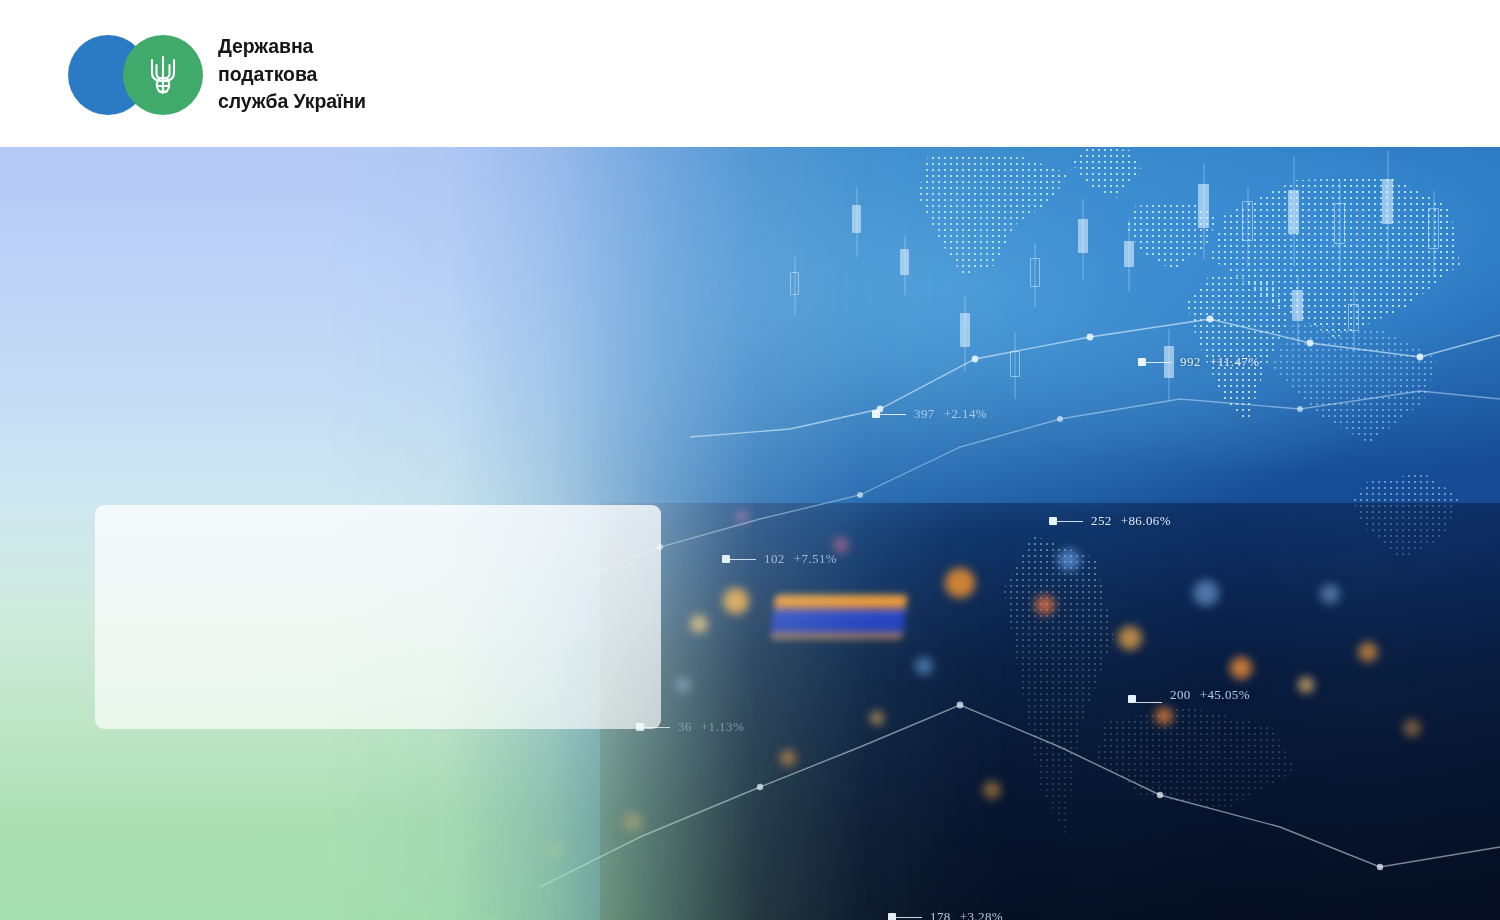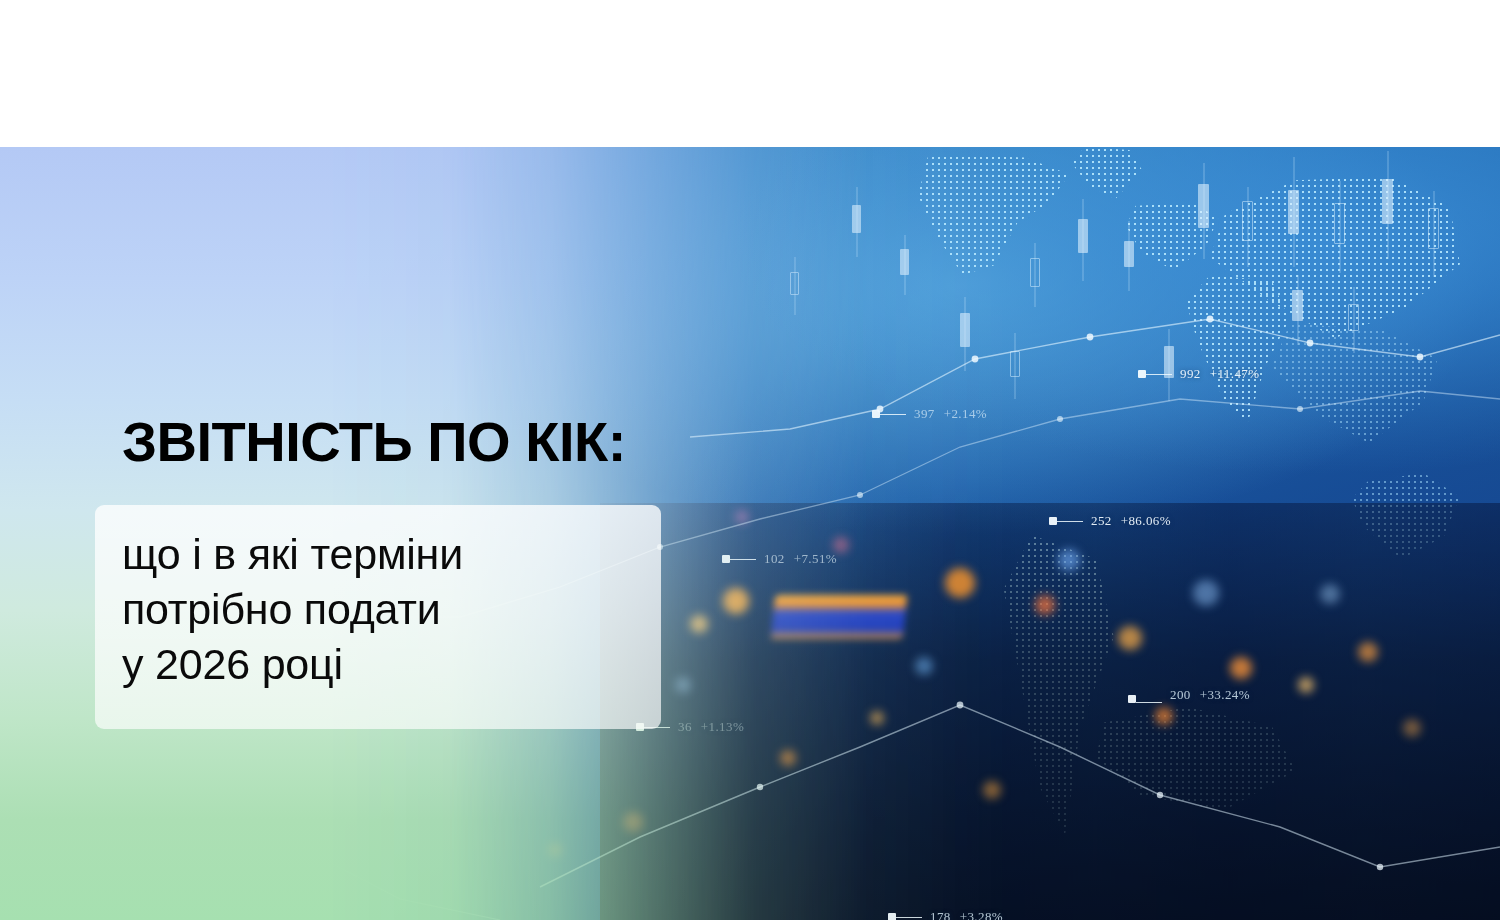--- a/index.html
+++ b/index.html
@@ -359,21 +359,21 @@
       <g fill="rgba(238,249,255,.72)">
         <circle cx="760" cy="640" r="3.2"></circle>
           <circle cx="960" cy="558" r="3.4"></circle>
         <circle cx="1160" cy="648" r="3.2"></circle>
           <circle cx="1380" cy="720" r="3.2"></circle>
       </g>
       <polyline points="0,612 90,620 200,646 300,700 400,752 500,773" fill="none" stroke="rgba(220,242,255,.36)" stroke-width="1.2"></polyline>
     </svg>
 
     <div>
-      <div class="annot" style="left:1138px; top:219px;">
+      <div class="annot" style="left:1138px; top:207px;">
         <span class="marker"></span>
         <span class="stem"></span>
         <span class="txt">992</span>
         <span class="pct">+11.47%</span>
       </div>
       <div class="annot soft" style="left:872px; top:259px;">
         <span class="marker"></span>
         <span class="stem"></span>
         <span class="txt">397</span>
         <span class="pct">+2.14%</span>
@@ -387,41 +387,60 @@
       <div class="annot soft" style="left:722px; top:404px;">
         <span class="marker"></span>
         <span class="stem"></span>
         <span class="txt">102</span>
         <span class="pct">+7.51%</span>
       </div>
       <div class="annot dark" style="left:1128px; top:540px;align-items:flex-end;">
         <span class="marker"></span>
         <span class="stem"></span>
         <span class="txt">200</span>
-        <span class="pct">+33.24%</span>
+        <span class="pct">+45.05%</span>
       </div>
       <div class="annot faint" style="left:636px; top:572px;">
         <span class="marker"></span>
         <span class="stem"></span>
         <span class="txt">36</span>
         <span class="pct">+1.13%</span>
       </div>
       <div class="annot dark" style="left:888px; top:762px;">
         <span class="marker"></span>
         <span class="stem"></span>
         <span class="txt">178</span>
         <span class="pct">+3.28%</span>
       </div>
     </div>
 
     <div class="wash"></div>
 
   </div>
 
-  <div class="headline">ЗВІТНІСТЬ ПО КІК:</div>
 
   <div class="subtitle-card"></div>
-  <div class="subtitle">що і в які терміни
-потрібно подати
-у 2026 році</div>
-
+
+  <div class="header-band">
+    <div class="logo-row">
+      <div class="logo-marks">
+        <span class="logo-circle blue"></span>
+        <span class="logo-circle green"></span>
+        <span class="logo-tryzub">
+          <svg width="34" height="44" viewBox="0 0 34 44" fill="none" stroke="#ffffff" stroke-width="2.1" stroke-linecap="round" stroke-linejoin="round">
+            <path d="M17 4 V40"></path>
+            <path d="M6 7 V20 C6 25 9.5 28 17 28"></path>
+            <path d="M28 7 V20 C28 25 24.5 28 17 28"></path>
+            <path d="M10.5 12 V21 C10.5 24 12.5 25.5 17 25.5"></path>
+            <path d="M23.5 12 V21 C23.5 24 21.5 25.5 17 25.5"></path>
+            <path d="M11 33 H23"></path>
+            <path d="M13 38.5 H21"></path>
+            <ellipse cx="17" cy="32" rx="6.2" ry="7.5"></ellipse>
+          </svg>
+        </span>
+      </div>
+      <div class="logo-text">Державна
+податкова
+служба України</div>
+    </div>
+  </div>
 
 </div>
 
 </body></html>

